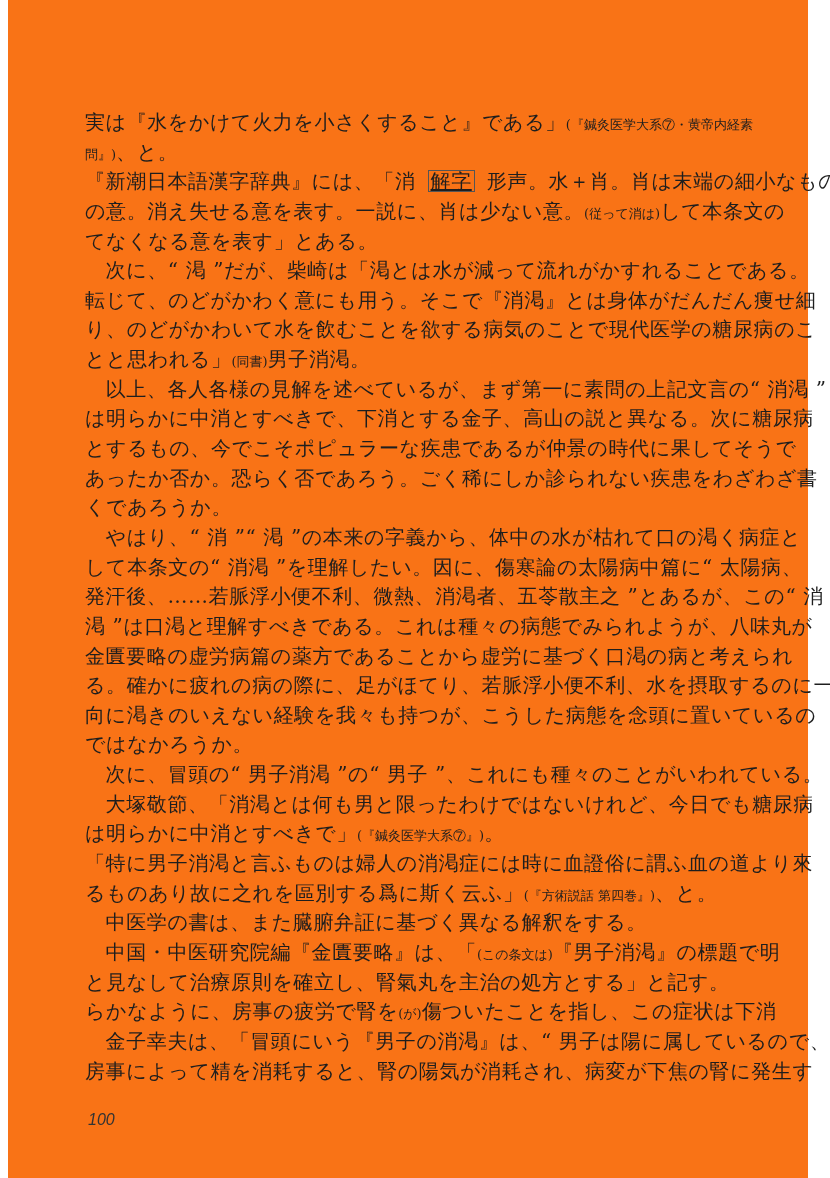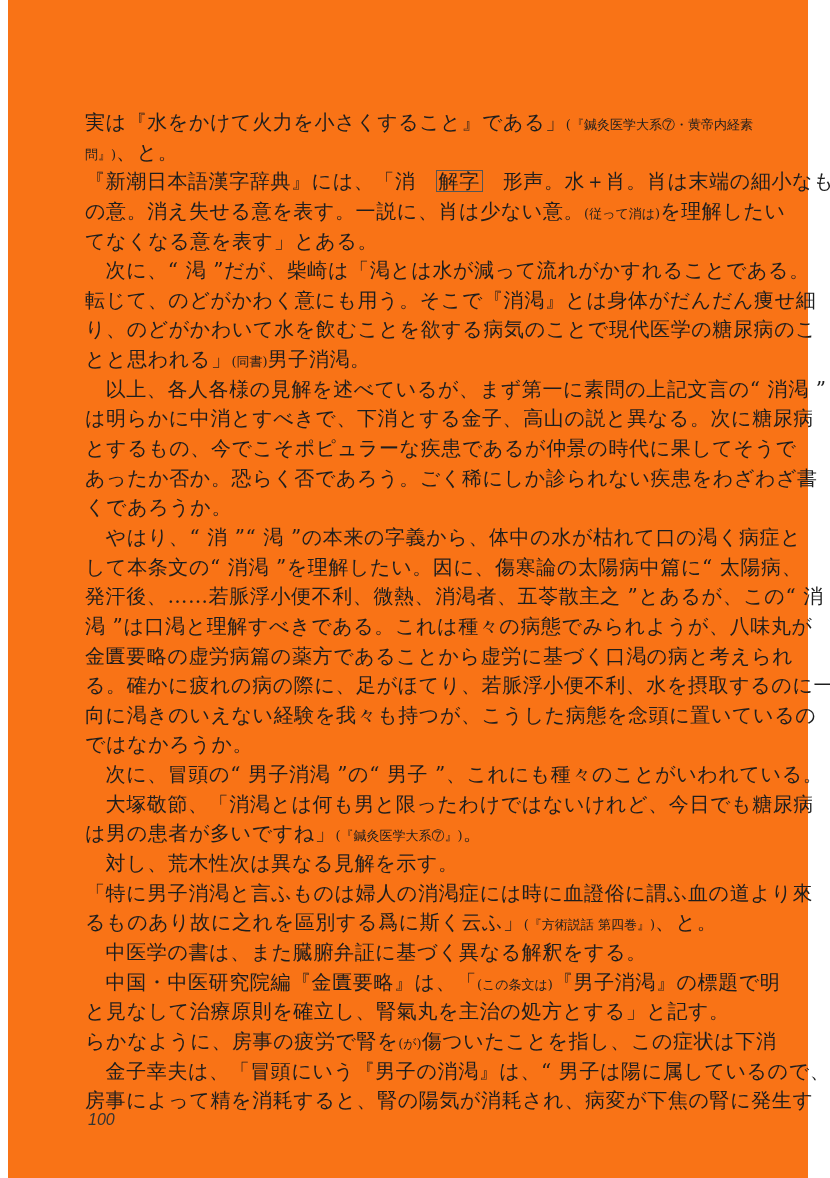--- a/index.html
+++ b/index.html
@@ -11,59 +11,58 @@
   .text-block {
     position: absolute; left: 77px; top: 108px; width: 680px;
     font-family: "DejaVu Serif", "Liberation Serif", serif;
     font-size: 20px; line-height: 29.65px; color: #1e1e1e;
     letter-spacing: 0.6px;
   }
   .line { display: block; white-space: nowrap; height: 29.65px; }
   .small { font-size: 13px; letter-spacing: 0; }
   .boxed {
     display: inline-block; border: 1px solid #555; padding: 0 2px;
-    line-height: 20px; margin: 0 20px;
+    line-height: 20px; margin: 0 12px; text-decoration: underline;
   }
   .page-number {
     position: absolute; left: 80px; top: 1111px;
     font-family: "Liberation Sans", sans-serif; font-style: italic;
     font-size: 16px; color: #333;
   }
 </style>
 </head>
 <body>
 
 <div class="page">
   <div class="text-block" id="text-block">
       <span class="line"><span>実は『水をかけて火力を小さくすること』である」</span><span class="small">(『鍼灸医学大系⑦・黄帝内経素</span></span>
       <span class="line"><span class="small">問』)</span><span>、と。</span></span>
       <span class="line"><span>『新潮日本語漢字辞典』には、「消</span><span class="boxed">解字</span><span>形声。水＋肖。肖は末端の細小なもの</span></span>
-      <span class="line"><span>の意。消え失せる意を表す。一説に、肖は少ない意。</span><span class="small">(従って消は)</span><span>を理解したい</span></span>
+      <span class="line"><span>の意。消え失せる意を表す。一説に、肖は少ない意。</span><span class="small">(従って消は)</span><span>して本条文の</span></span>
       <span class="line"><span>てなくなる意を表す」とある。</span></span>
       <span class="line"><span>　次に、“ 渇 ”だが、柴崎は「渇とは水が減って流れがかすれることである。</span></span>
       <span class="line"><span>転じて、のどがかわく意にも用う。そこで『消渇』とは身体がだんだん痩せ細</span></span>
       <span class="line"><span>り、のどがかわいて水を飲むことを欲する病気のことで現代医学の糖尿病のこ</span></span>
       <span class="line"><span>とと思われる」</span><span class="small">(同書)</span><span>男子消渇。</span></span>
       <span class="line"><span>　以上、各人各様の見解を述べているが、まず第一に素問の上記文言の“ 消渇 ”</span></span>
       <span class="line"><span>は明らかに中消とすべきで、下消とする金子、高山の説と異なる。次に糖尿病</span></span>
       <span class="line"><span>とするもの、今でこそポピュラーな疾患であるが仲景の時代に果してそうで</span></span>
       <span class="line"><span>あったか否か。恐らく否であろう。ごく稀にしか診られない疾患をわざわざ書</span></span>
       <span class="line"><span>くであろうか。</span></span>
       <span class="line"><span>　やはり、“ 消 ”“ 渇 ”の本来の字義から、体中の水が枯れて口の渇く病症と</span></span>
       <span class="line"><span>して本条文の“ 消渇 ”を理解したい。因に、傷寒論の太陽病中篇に“ 太陽病、</span></span>
       <span class="line"><span>発汗後、……若脈浮小便不利、微熱、消渇者、五苓散主之 ”とあるが、この“ 消</span></span>
       <span class="line"><span>渇 ”は口渇と理解すべきである。これは種々の病態でみられようが、八味丸が</span></span>
       <span class="line"><span>金匱要略の虚労病篇の薬方であることから虚労に基づく口渇の病と考えられ</span></span>
       <span class="line"><span>る。確かに疲れの病の際に、足がほてり、若脈浮小便不利、水を摂取するのに一</span></span>
       <span class="line"><span>向に渇きのいえない経験を我々も持つが、こうした病態を念頭に置いているの</span></span>
       <span class="line"><span>ではなかろうか。</span></span>
       <span class="line"><span>　次に、冒頭の“ 男子消渇 ”の“ 男子 ”、これにも種々のことがいわれている。</span></span>
       <span class="line"><span>　大塚敬節、「消渇とは何も男と限ったわけではないけれど、今日でも糖尿病</span></span>
-      <span class="line"><span>は男の患者が多いですね」</span><span class="small">(『鍼灸医学大系⑦』)</span><span>。</span></span>
-      <span class="line"><span>　対し、荒木性次は異なる見解を示す。</span></span>
+      <span class="line"><span>は明らかに中消とすべきで」</span><span class="small">(『鍼灸医学大系⑦』)</span><span>。</span></span>
       <span class="line"><span>「特に男子消渇と言ふものは婦人の消渇症には時に血證俗に謂ふ血の道より來</span></span>
       <span class="line"><span>るものあり故に之れを區別する爲に斯く云ふ」</span><span class="small">(『方術説話 第四巻』)</span><span>、と。</span></span>
       <span class="line"><span>　中医学の書は、また臓腑弁証に基づく異なる解釈をする。</span></span>
       <span class="line"><span>　中国・中医研究院編『金匱要略』は、「</span><span class="small">(この条文は)</span><span>『男子消渇』の標題で明</span></span>
       <span class="line"><span>と見なして治療原則を確立し、腎氣丸を主治の処方とする」と記す。</span></span>
       <span class="line"><span>らかなように、房事の疲労で腎を</span><span class="small">(が)</span><span>傷ついたことを指し、この症状は下消</span></span>
       <span class="line"><span>　金子幸夫は、「冒頭にいう『男子の消渇』は、“ 男子は陽に属しているので、</span></span>
       <span class="line"><span>房事によって精を消耗すると、腎の陽気が消耗され、病変が下焦の腎に発生す</span></span>
     </div>
   <div class="page-number">100</div>

